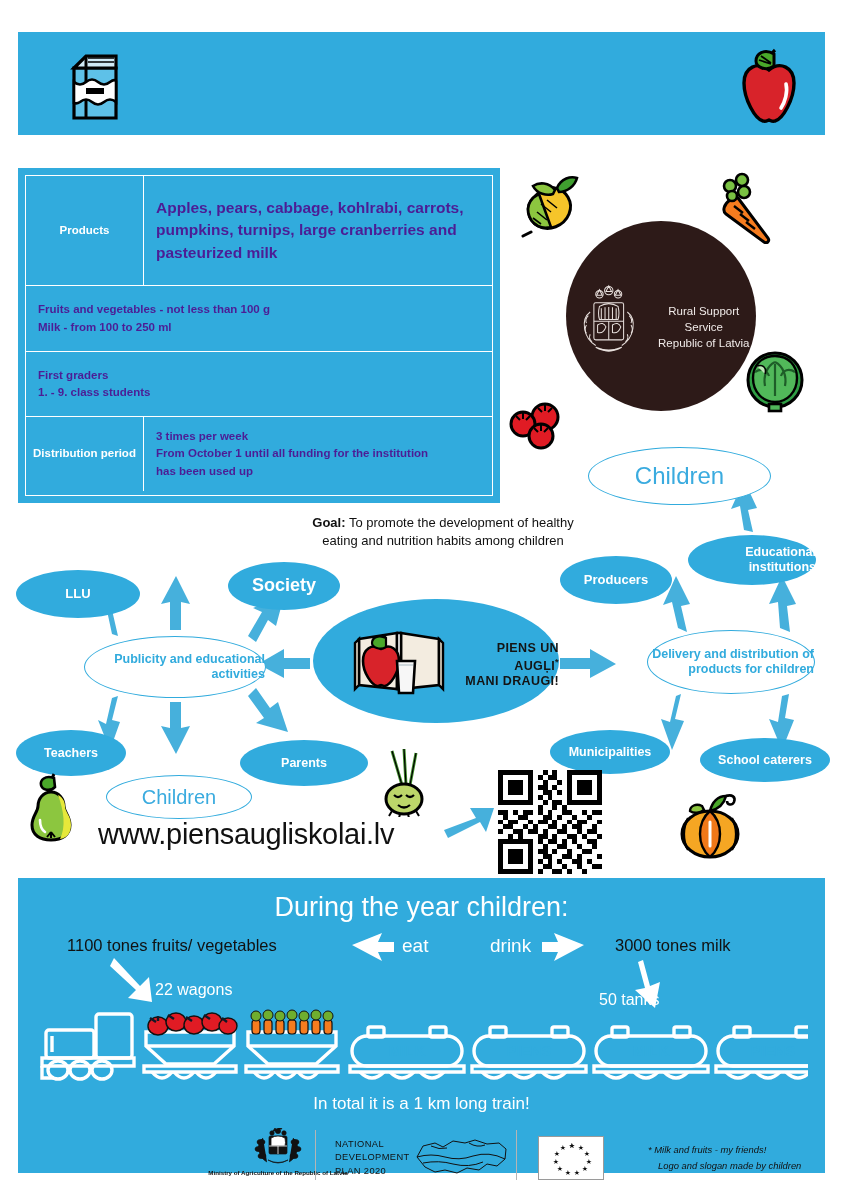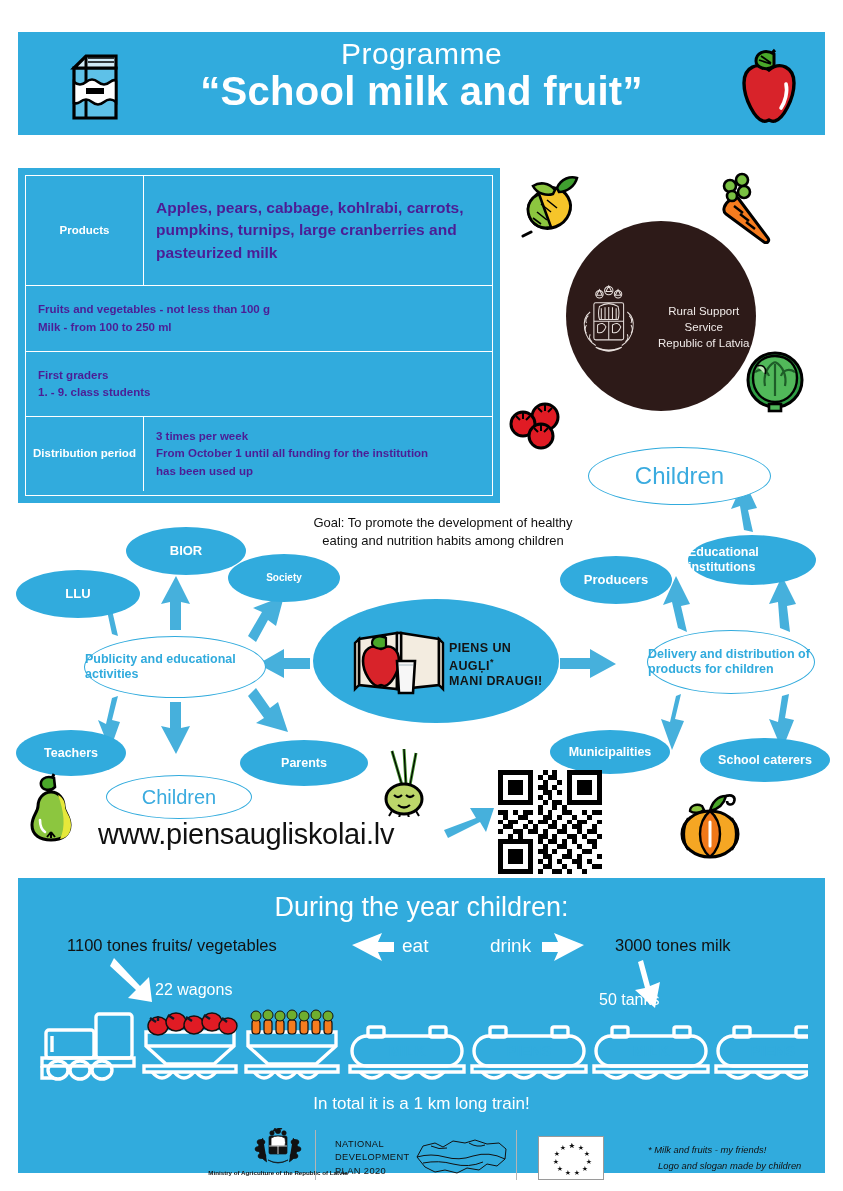--- a/index.html
+++ b/index.html
@@ -70,30 +70,30 @@
   .v-pear   { left:28px;  top:770px; width:46px; height:72px; }
   .v-kohl   { left:380px; top:745px; width:48px; height:72px; }
   .v-pumpkin{ left:672px; top:792px; width:76px; height:68px; }
 
   
   .diagram { position:absolute; left:0; top:430px; width:843px; height:420px; }
 
   .ell {
     position:absolute; border-radius:50%;
     display:flex; align-items:center; justify-content:center;
-    text-align:left; line-height:1.2;
+    text-align:right; line-height:1.2;
   }
   .ell.filled { background:#31abdd; color:#ffffff; font-weight:700; }
   .ell.outline { background:#ffffff; border:1.6px solid #31abdd; color:#31abdd; font-weight:700; }
   .ell.children { background:#ffffff; border:1.6px solid #31abdd; color:#3aabdf; font-weight:400; }
 
   
   .e-bior   { left:126px; top:97px;  width:120px; height:48px; font-size:13px; }
   .e-llu    { left:16px;  top:140px; width:124px; height:48px; font-size:13px; }
-  .e-society{ left:228px; top:124px; width:112px; height:48px; font-size:10px; }
+  .e-society{ left:228px; top:132px; width:112px; height:48px; font-size:18px; }
   .e-publicity { left:84px; top:206px; width:182px; height:62px; font-size:12.5px; }
   .e-teachers{ left:16px; top:300px; width:110px; height:46px; font-size:12.5px; }
   .e-parents { left:240px;top:310px; width:128px; height:46px; font-size:12.5px; }
   .e-children-l { left:106px; top:345px; width:146px; height:44px; font-size:20px; }
 
   
   .e-center { left:313px; top:169px; width:246px; height:124px; background:#31abdd; border-radius:50%; }
   .logo-book { position:absolute; left:40px; top:28px; width:92px; height:70px; }
   .logo-words { position:absolute; left:136px; top:42px; color:#141414; font-weight:700;
                 font-size:12.5px; line-height:1.25; letter-spacing:.4px; }
@@ -104,21 +104,21 @@
   .e-edu    { left:688px; top:105px; width:128px; height:50px; font-size:12.5px; }
   .e-prod   { left:560px; top:126px; width:112px; height:48px; font-size:13px; }
   .e-delivery{ left:647px; top:200px; width:168px; height:64px; font-size:12.5px; }
   .e-munic  { left:550px; top:300px; width:120px; height:44px; font-size:12.5px; }
   .e-caterer{ left:700px; top:308px; width:130px; height:44px; font-size:12.5px; }
 
   .goal {
     position:absolute; left:300px; top:84px; width:286px;
     text-align:center; font-size:13px; color:#111; line-height:1.42;
   }
-  .goal b { font-weight:400; }
+  .goal b { font-weight:700; }
 
   .arrow-svg { position:absolute; left:0; top:0; width:843px; height:420px; pointer-events:none; }
 
   
   .url-text {
     position:absolute; left:98px; top:818px;
     font-size:29px; color:#111; letter-spacing:-.3px;
   }
   .qr { position:absolute; left:498px; top:770px; width:104px; height:104px; }
   .qr-arrow { position:absolute; left:442px; top:800px; width:54px; height:40px; }
@@ -164,24 +164,20 @@
 
   <div class="header">
     <svg class="milk-carton" viewBox="0 0 62 72">
       <path d="M10 18 L10 68 L52 68 L52 18 Z" fill="#5ec1e8" stroke="#000" stroke-width="3.2"></path>
       <path d="M10 18 L22 6 L52 6 L52 18 Z" fill="#cfe9f5" stroke="#000" stroke-width="3.2"></path>
       <path d="M22 6 L22 68" stroke="#000" stroke-width="3"></path>
       <path d="M24 8 L50 8 M24 12 L50 12" stroke="#000" stroke-width="1.6"></path>
       <path d="M10 32 q6 5 12 0 q6 -5 12 0 q6 5 12 0 q4 -3 6 -1 L52 52 q-6 -5 -12 0 q-6 5 -12 0 q-6 -5 -12 0 q-3 2 -6 1 Z" fill="#ffffff" stroke="#000" stroke-width="2.6"></path>
       <rect x="22" y="38" width="18" height="6" fill="#000"></rect>
     </svg>
-    <div class="header-title">
-      <span class="l1">Programme</span>
-      <span class="l2">“School milk and fruit”</span>
-    </div>
     <svg class="apple-head" viewBox="0 0 78 78">
       <path d="M39 22 c-11 -9 -25 -3 -25 13 c0 16 11 36 19 38 c3 1 5 -1 6 -1 c1 0 3 2 6 1 c8 -2 19 -22 19 -38 c0 -16 -14 -22 -25 -13 Z" fill="#d8232a" stroke="#000" stroke-width="3.4"></path>
       <path d="M39 22 C38 12 40 6 45 2" fill="none" stroke="#000" stroke-width="3.4"></path>
       <path d="M44 6 c-10 -6 -18 0 -18 7 c0 6 10 11 18 5 Z" fill="#4aa82a" stroke="#000" stroke-width="3"></path>
       <path d="M29 12 l12 4 M31 8 l10 7" stroke="#000" stroke-width="1.8" fill="none"></path>
       <path d="M56 36 c2 8 -1 18 -5 24" fill="none" stroke="#ffffff" stroke-width="3.6" stroke-linecap="round"></path>
     </svg>
   </div>
 
   <div class="tbl">
@@ -313,23 +309,20 @@
         <path d="M782 266 L778 292 L769 289 L782 320 L794 290 L785 288 L789 264 Z"></path>
 
         <path d="M744 100 L740 76 L731 79 L744 50 L757 78 L748 80 L753 102 Z"></path>
       </g>
     </svg>
 
     <div class="goal">
       <b>Goal:</b><span> To promote the development of healthy eating and nutrition habits among children</span>
     </div>
 
-    <div class="ell filled e-bior">
-      <span>BIOR</span>
-      </div>
     <div class="ell filled e-llu">
       <span>LLU</span>
       </div>
     <div class="ell filled e-society">
       <span>Society</span>
       </div>
     <div class="ell outline e-publicity">
       <span>Publicity and educational activities</span>
       </div>
     <div class="ell filled e-teachers">

